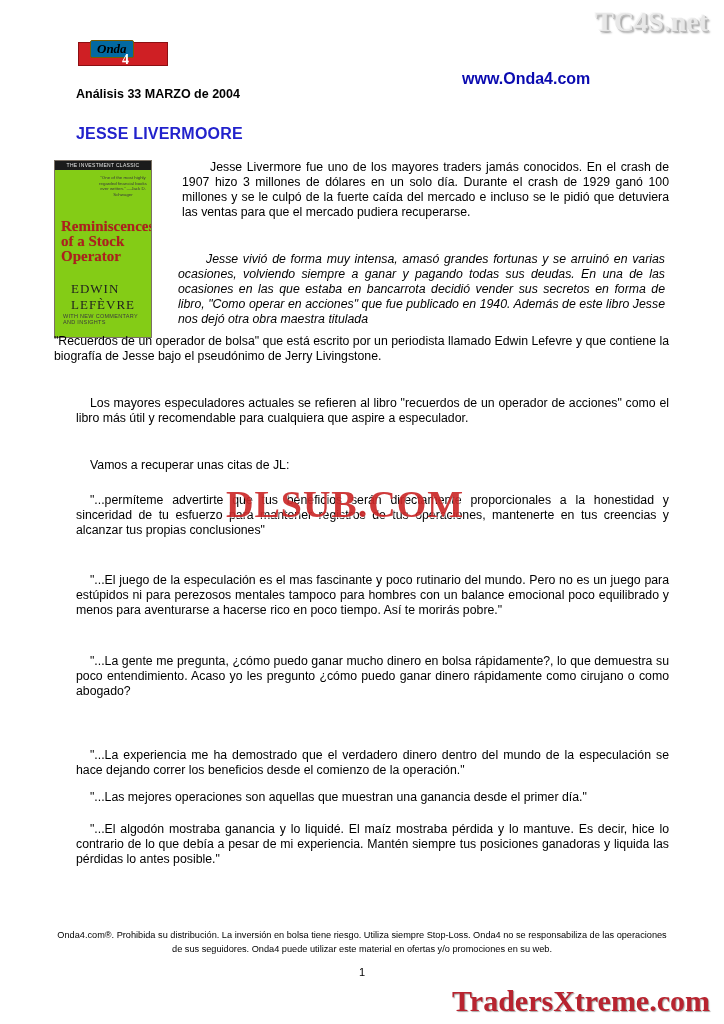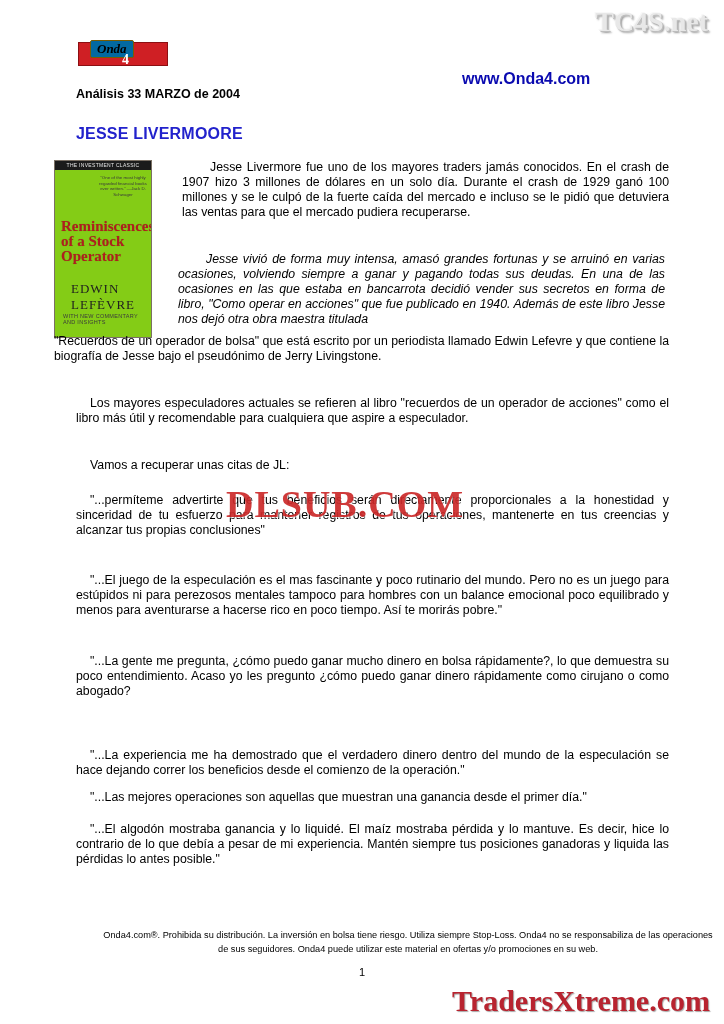--- a/index.html
+++ b/index.html
@@ -217,21 +217,20 @@
   
   .footer {
     position: absolute;
     top: 928px;
     left: 56px;
     width: 612px;
     font-size: 9.2px;
     line-height: 14px;
     text-align: center;
     color: #000;
-    margin-left: 46px;
   }
   .page-num {
     position: absolute;
     top: 966px;
     left: 0;
     width: 724px;
     text-align: center;
     font-size: 11px;
     color: #000;
   }

